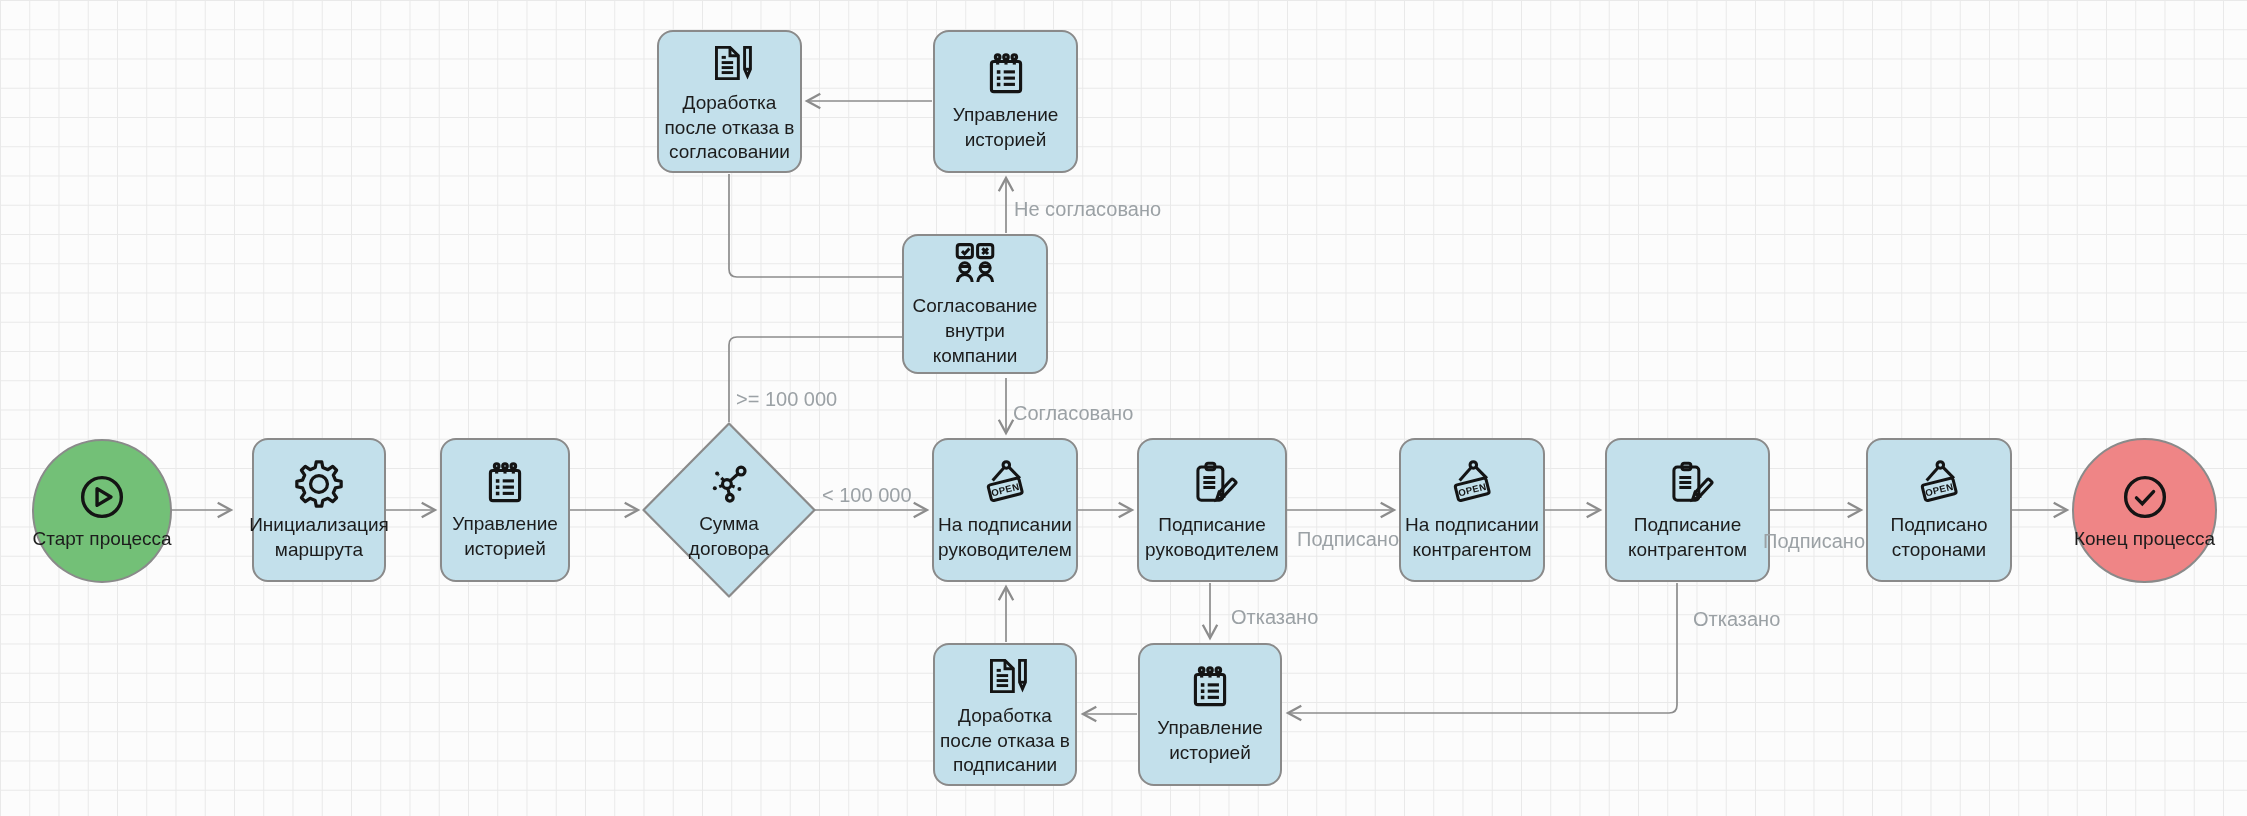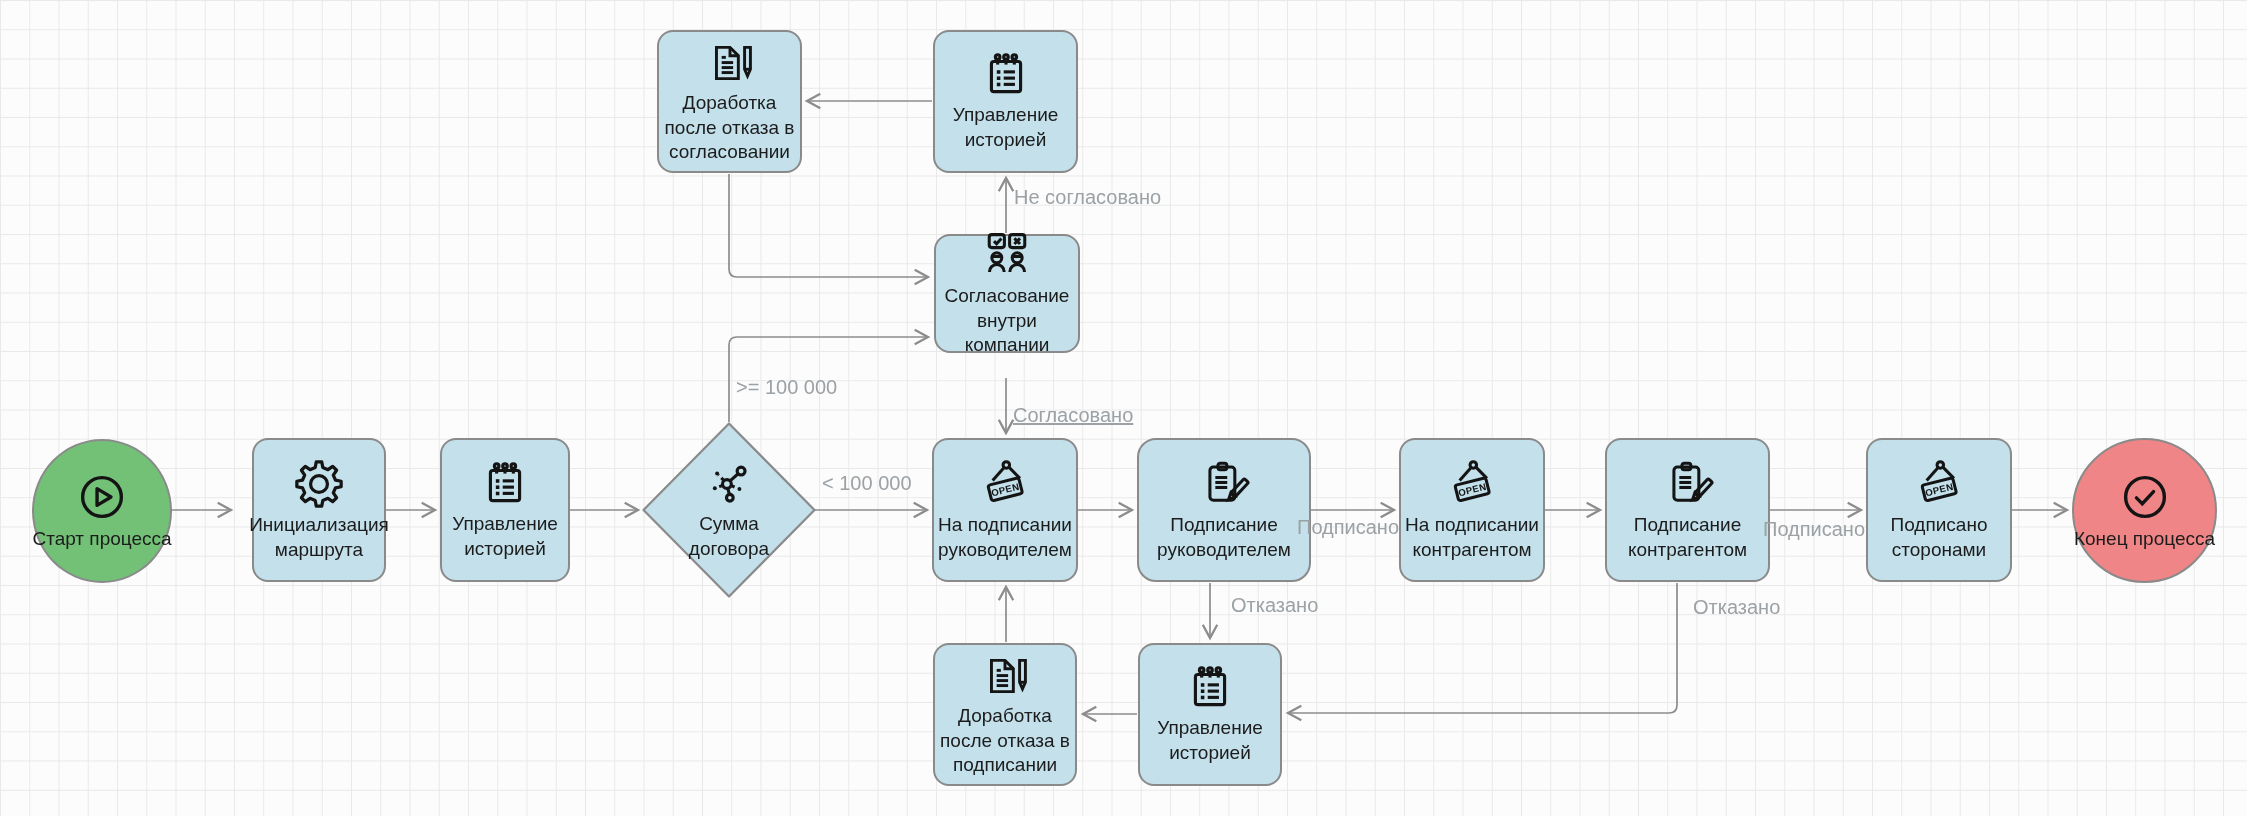--- a/index.html
+++ b/index.html
@@ -21,21 +21,21 @@
     color:#1c1c1c;font-size:19px;line-height:1.3;text-align:center;padding:3px;
   }
   .node .icon{flex:0 0 auto;margin-bottom:3px;}
   .node .icon svg{display:block;}
   .circle{border-radius:50%;}
   .start{background:#73c077;}
   .end{background:#ef8586;}
   .circle .lbl{white-space:nowrap;font-size:19px;}
   .ghost{background:transparent;border:none;}
   .edge-label{
-    position:absolute;z-index:3;color:#9ba1a5;font-size:20px;white-space:nowrap;
+    position:absolute;z-index:3;color:#9ba1a5;font-size:20px;white-space:nowrap;margin-top:12px;
   }
 </style>
 </head>
 <body>
 
 <div class="canvas">
 
   <svg class="edges" width="2247" height="816">
     <defs>
       <marker id="arrow" viewBox="0 0 10 10" refX="8.5" refY="5" markerWidth="19" markerHeight="19" markerUnits="userSpaceOnUse" orient="auto-start-reverse">
@@ -158,21 +158,21 @@
         <line x1="10.9" y1="10.5" x2="16.3" y2="10.5"></line>
         <rect x="7.6" y="12.7" width="1.7" height="1.7" fill="#141414" stroke="none"></rect>
         <line x1="10.9" y1="13.5" x2="16.3" y2="13.5"></line>
         <rect x="7.6" y="15.7" width="1.7" height="1.7" fill="#141414" stroke="none"></rect>
         <line x1="10.9" y1="16.5" x2="16.3" y2="16.5"></line>
       </svg>
     </span>
     <span class="lbl">Управление историей</span>
   </div>
 
-  <div class="node" style="left:934px;top:234px;width:146px;height:119px;">
+  <div class="node" style="left:902px;top:234px;width:146px;height:140px;">
     <span class="icon">
       <svg width="52" height="52" viewBox="0 0 24 24" fill="none" stroke="#141414" stroke-width="1.4">
         <rect x="3.8" y="2.6" width="7" height="6" rx="1.2"></rect>
         <path d="M6 5.6 l1.2 1.2 l2.2 -2.4"></path>
         <rect x="13.2" y="2.6" width="7" height="6" rx="1.2"></rect>
         <path d="M15.4 4.3 l2.6 2.6 M18 4.3 l-2.6 2.6"></path>
         <circle cx="7.3" cy="13.3" r="2.3"></circle>
         <line x1="5.3" y1="12.7" x2="9.3" y2="12.7"></line>
         <path d="M3.9 19.8 a3.4 3.4 0 0 1 6.8 0"></path>
         <circle cx="16.7" cy="13.3" r="2.3"></circle>
@@ -191,21 +191,21 @@
         <line x1="13.8" y1="4.2" x2="18.9" y2="9.4"></line>
         <g transform="rotate(-14 12 14.5)">
           <rect x="4.8" y="10.8" width="14.6" height="7.4" rx="1"></rect>
           <text x="12.1" y="16.2" font-size="4.4" font-weight="bold" letter-spacing="0.2" font-family="'Liberation Sans',sans-serif" text-anchor="middle" fill="#141414" stroke="none">OPEN</text>
         </g>
       </svg>
     </span>
     <span class="lbl">На подписании руководителем</span>
   </div>
 
-  <div class="node" style="left:1137px;top:438px;width:174px;height:144px;border-radius:19px;">
+  <div class="node" style="left:1137px;top:438px;width:150px;height:144px;">
     <span class="icon">
       <svg width="52" height="52" viewBox="0 0 24 24" fill="none" stroke="#141414" stroke-width="1.4">
         <rect x="5.5" y="4.2" width="11.5" height="15.3" rx="1.6"></rect>
         <rect x="9.2" y="2.4" width="4.1" height="3" rx="1"></rect>
         <line x1="8" y1="9" x2="13.5" y2="9"></line>
         <line x1="8" y1="11.3" x2="13.5" y2="11.3"></line>
         <line x1="8" y1="13.6" x2="13.5" y2="13.6"></line>
         <g transform="rotate(43 17.5 15.5)">
           <rect x="16.2" y="8.5" width="2.7" height="9" rx="0.6"></rect>
           <path d="M16.2 17.5 l1.35 3 l1.35 -3 z"></path>
@@ -305,19 +305,19 @@
         <rect x="7.6" y="15.7" width="1.7" height="1.7" fill="#141414" stroke="none"></rect>
         <line x1="10.9" y1="16.5" x2="16.3" y2="16.5"></line>
       </svg>
     </span>
     <span class="lbl">Управление историей</span>
   </div>
 
   <div class="edge-label" style="left:736px;top:376px;">&gt;= 100 000</div>
   <div class="edge-label" style="left:822px;top:472px;">&lt; 100 000</div>
   <div class="edge-label" style="left:1014px;top:186px;">Не согласовано</div>
-  <div class="edge-label" style="left:1013px;top:404px;text-decoration:underline;">Согласовано</div>
+  <div class="edge-label" style="left:1013px;top:390px;">Согласовано</div>
   <div class="edge-label" style="left:1297px;top:516px;">Подписано</div>
   <div class="edge-label" style="left:1231px;top:594px;">Отказано</div>
   <div class="edge-label" style="left:1763px;top:518px;">Подписано</div>
   <div class="edge-label" style="left:1693px;top:596px;">Отказано</div>
 
 </div>
 
 </body></html>

